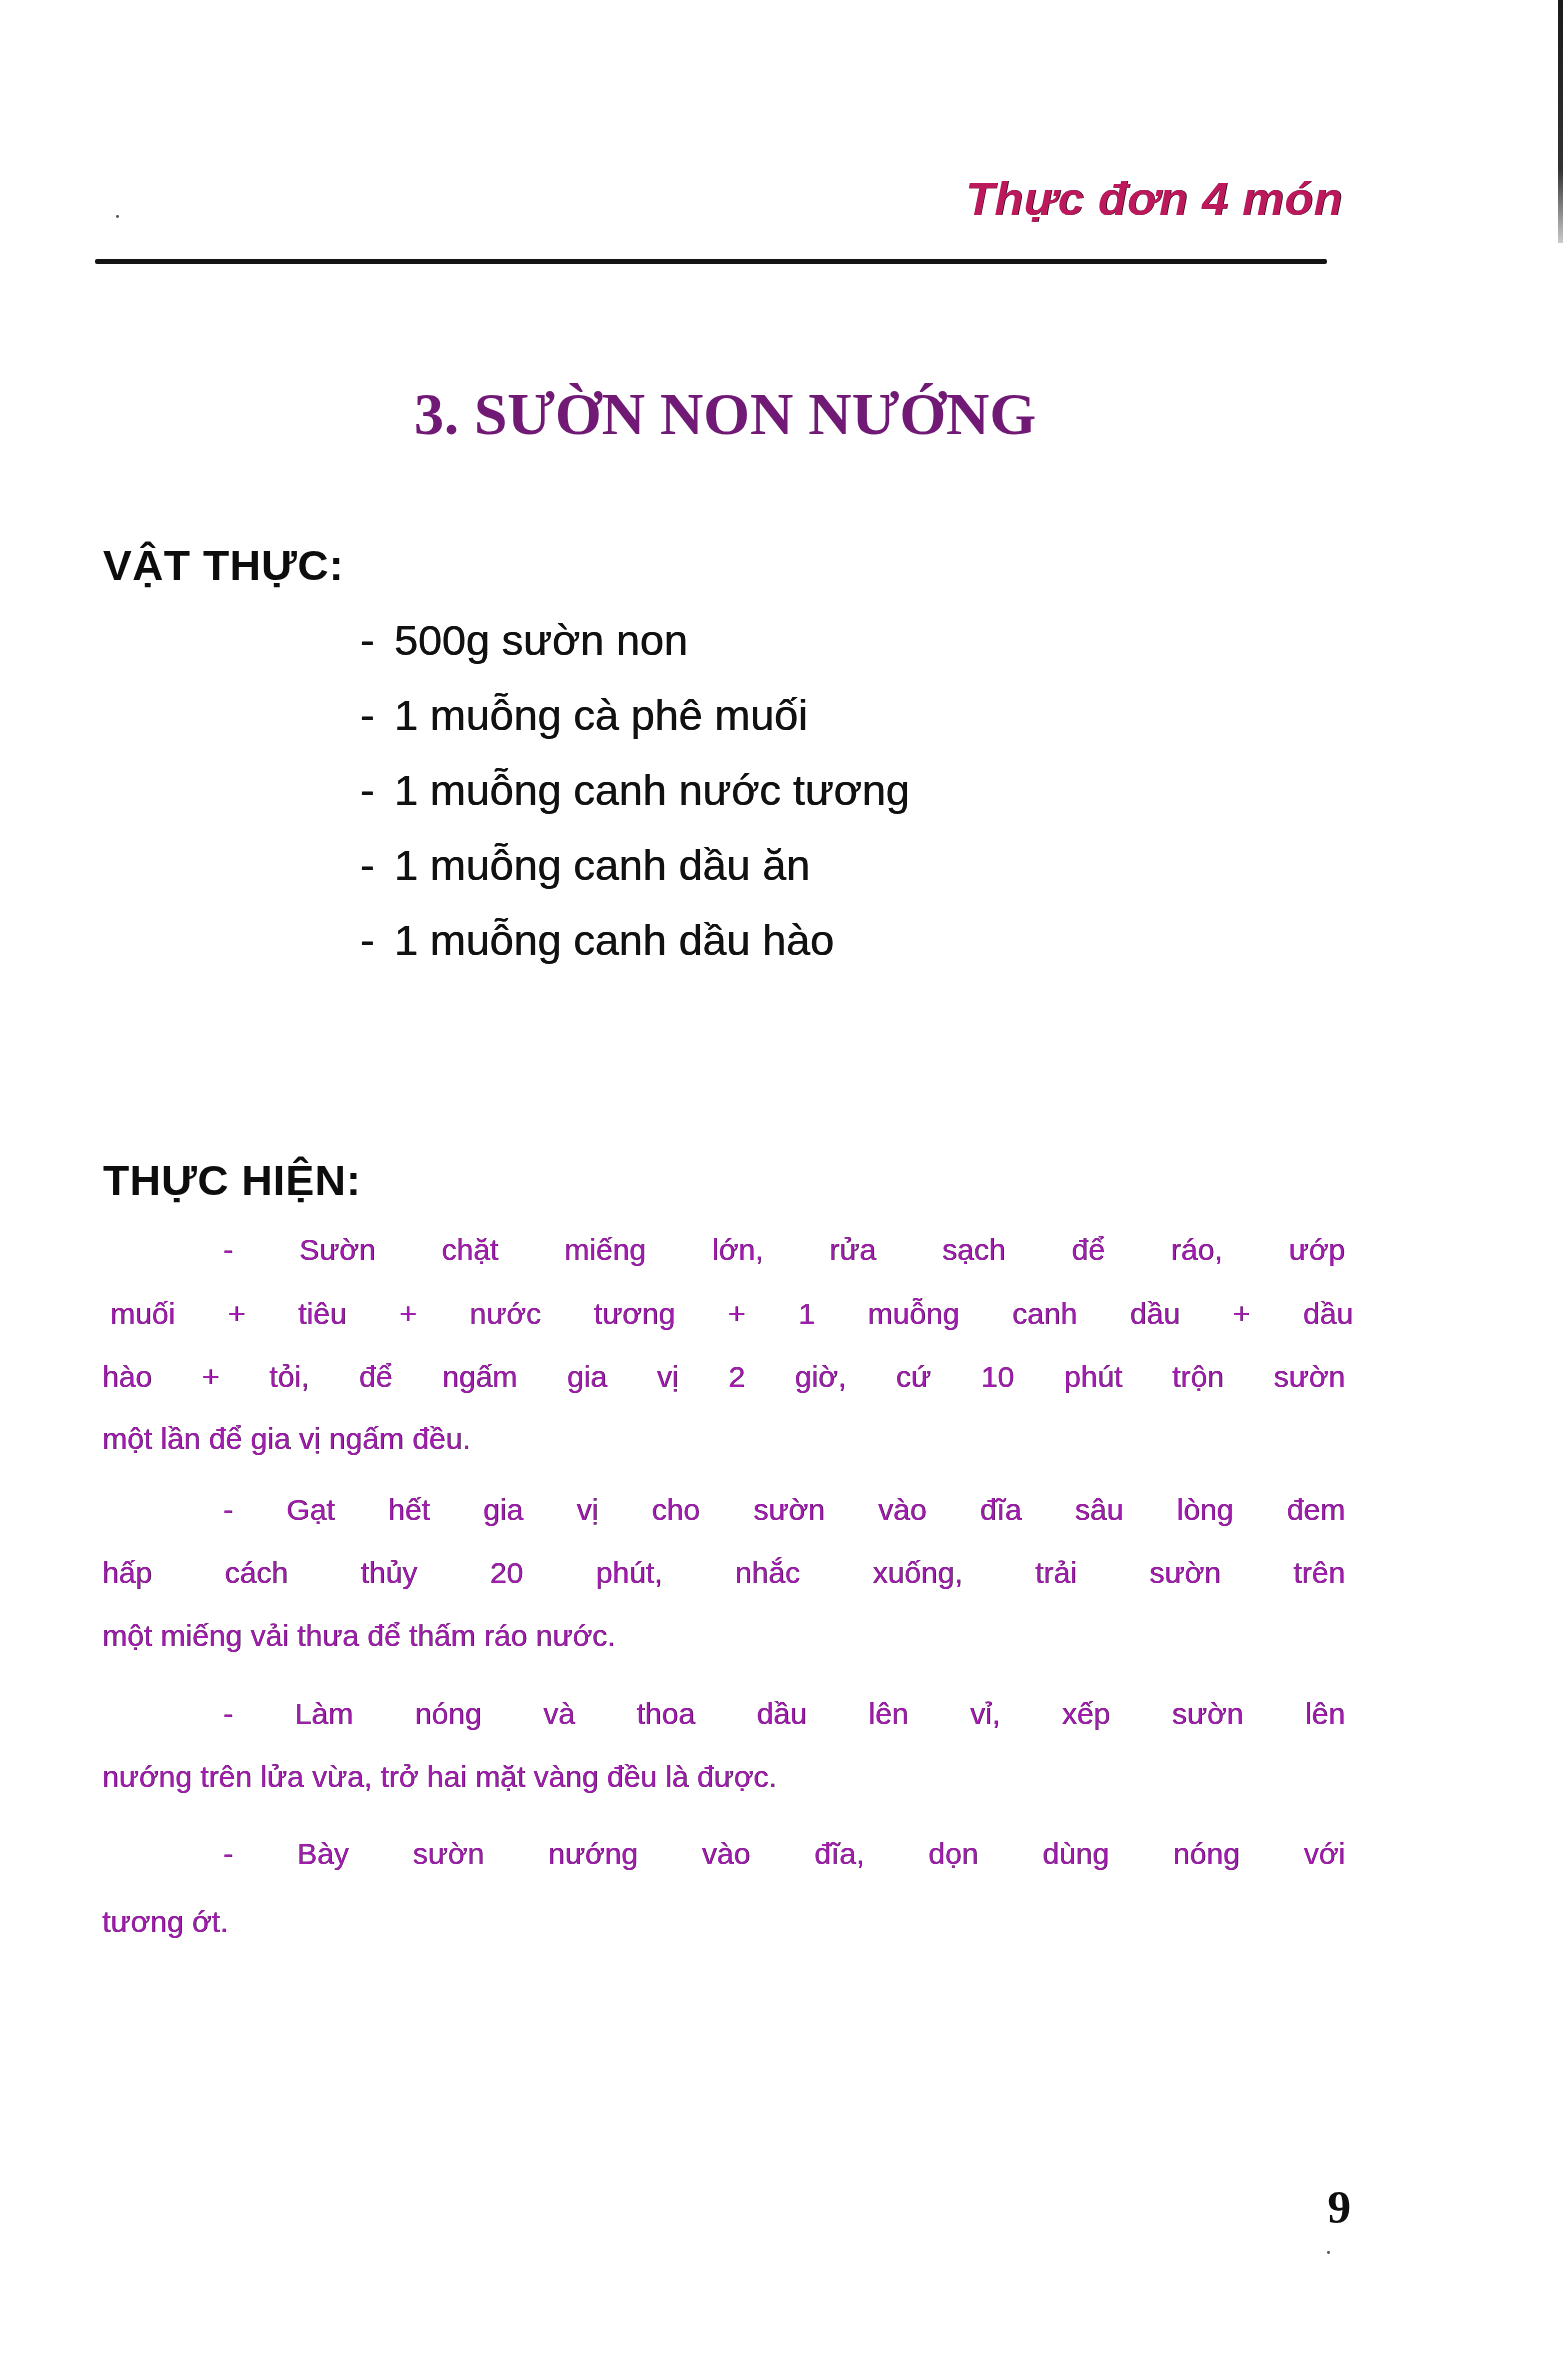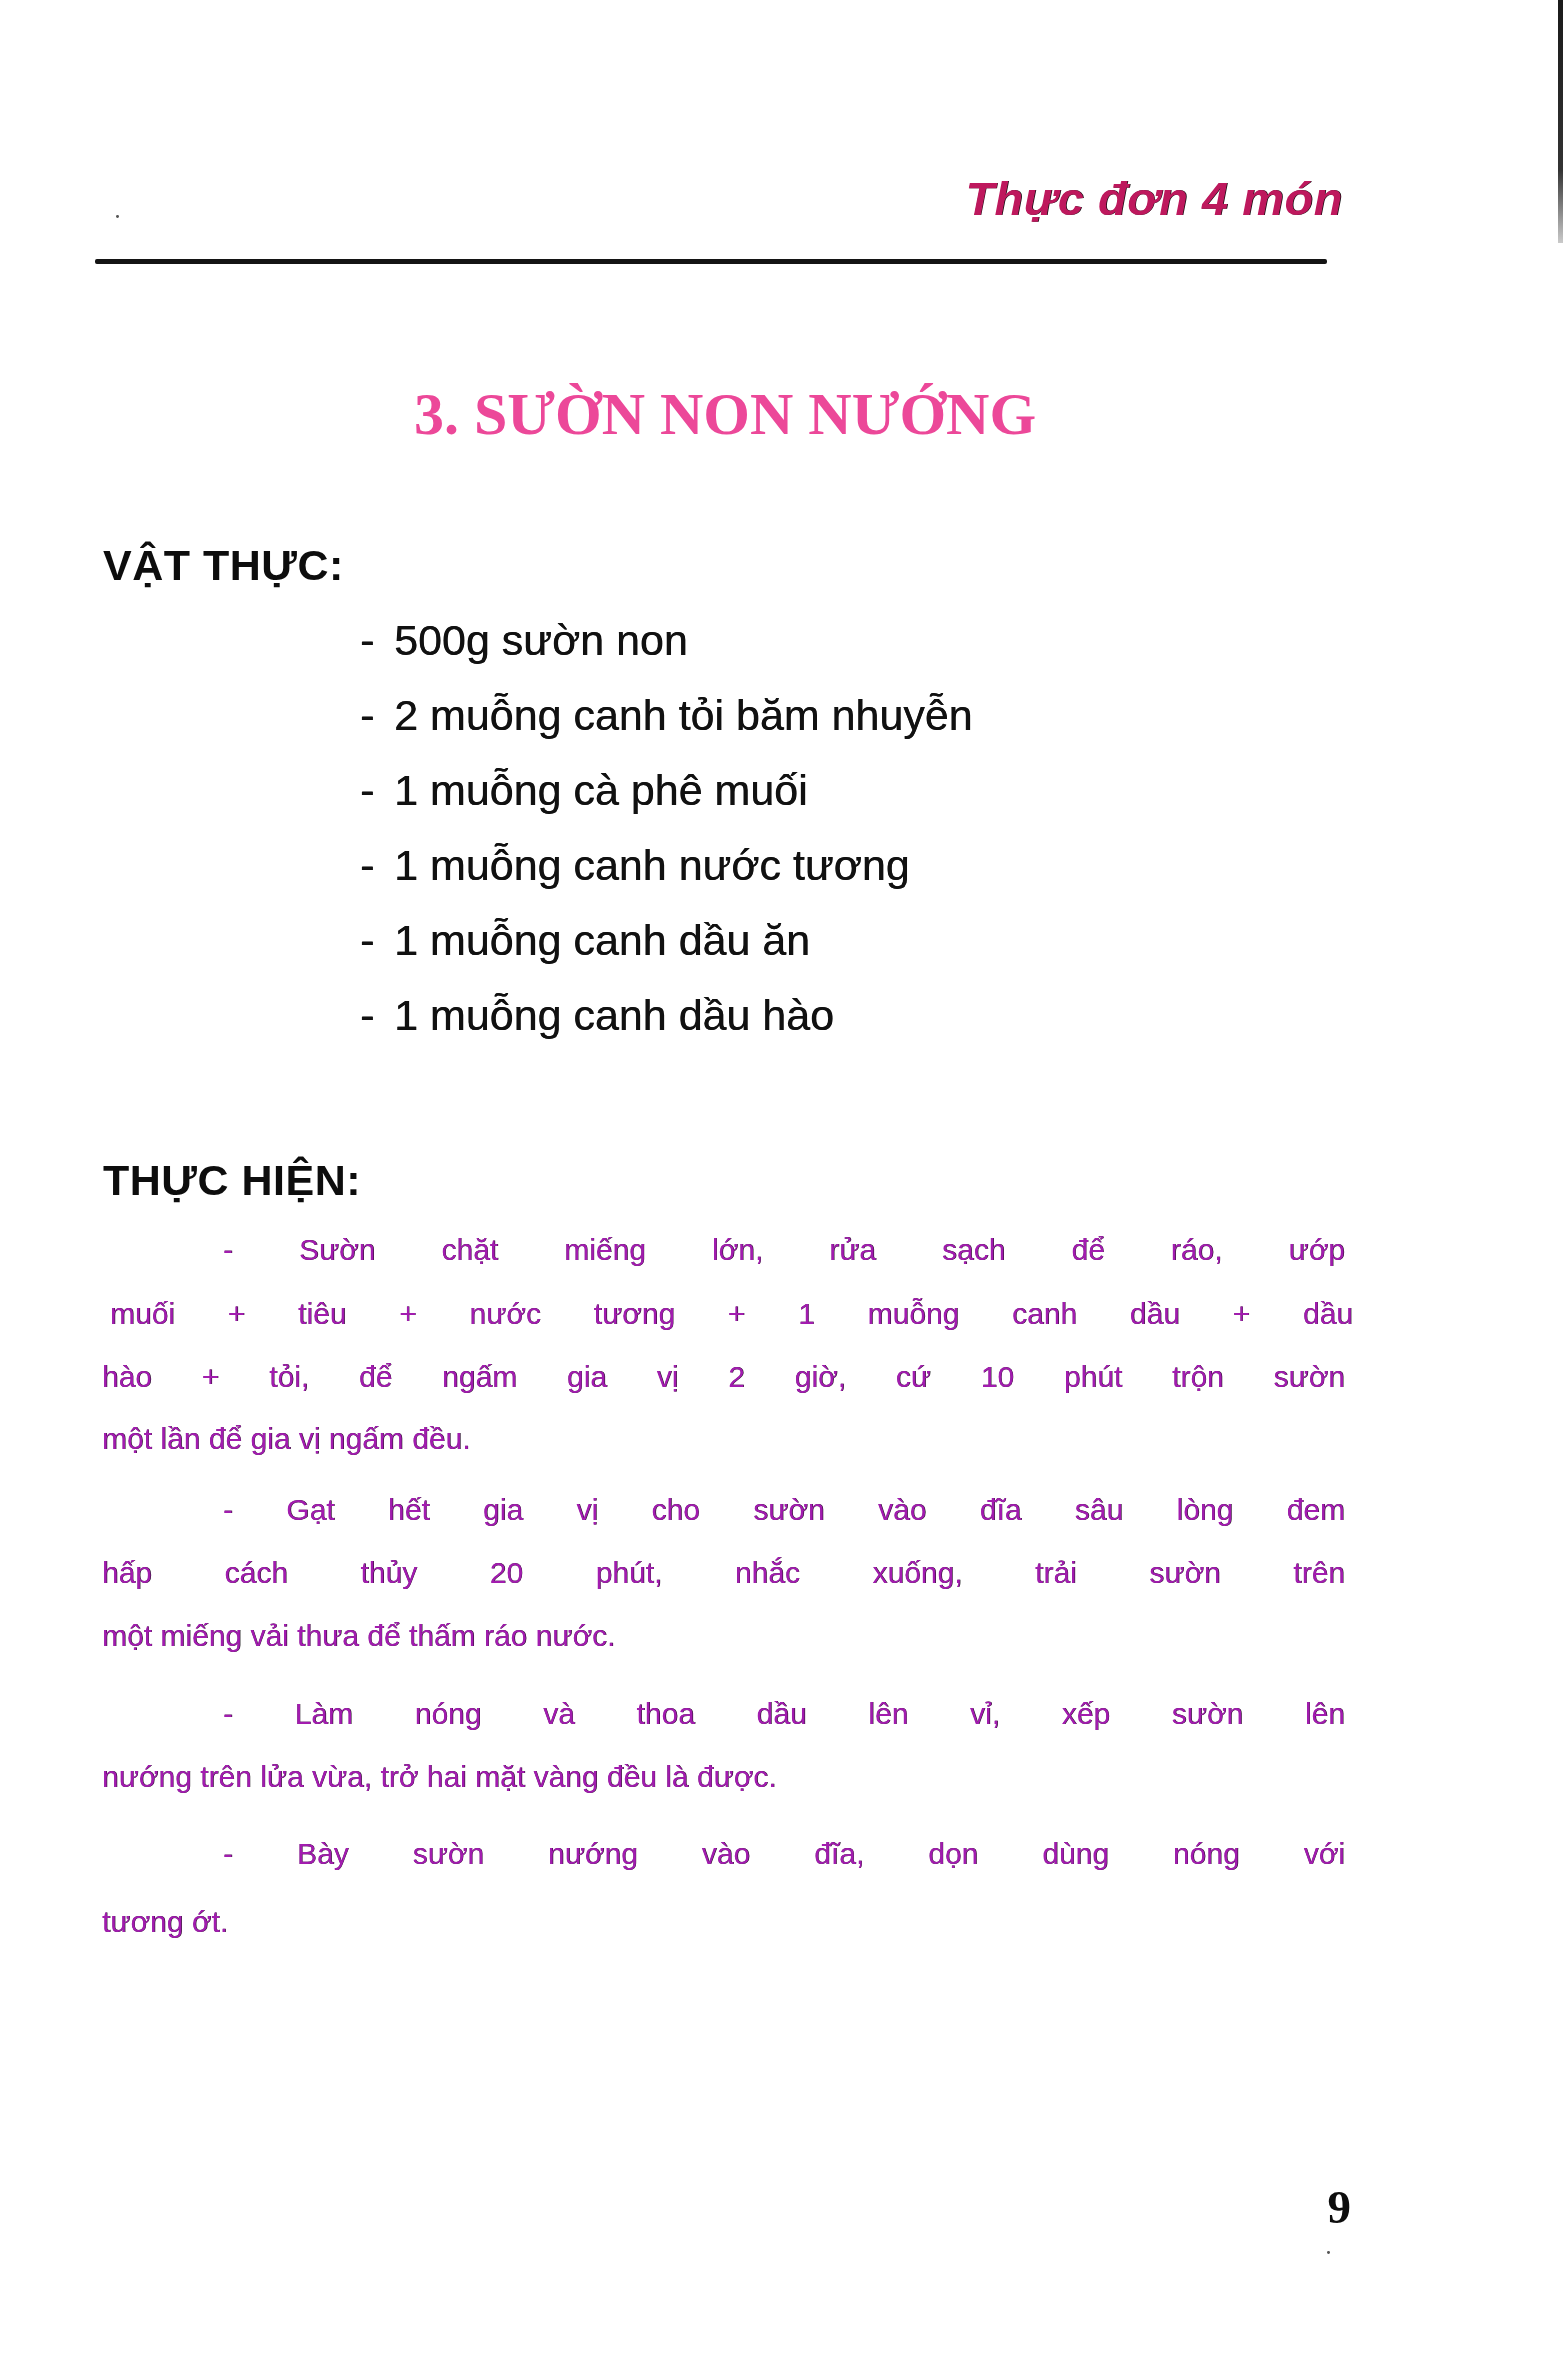--- a/index.html
+++ b/index.html
@@ -24,21 +24,21 @@
   }
   .header-rule {
     position: absolute; left: 95px; top: 259px; width: 1232px; height: 4.9px;
     background: #141414; border-radius: 1.9px;
   }
   .recipe-title {
     left: 0; width: 1450px; text-align: center;
     top: 375px; height: 78px; line-height: 78px;
     font-family: "Liberation Serif", serif;
     font-weight: bold; font-size: 60px;
-    color: #ec4899;
+    color: #701a75;
   }
   .section-heading {
     left: 103px; height: 58px; line-height: 58px;
     font-family: "Liberation Sans", sans-serif;
     font-weight: bold; font-size: 43px;
     color: #0d0d0d;
     letter-spacing: 0.5px;
   }
   .ingredients { position: absolute; left: 338px; top: 603px; }
   .ingredient {
@@ -80,21 +80,20 @@
 
 <div class="abs running-header">Thực đơn 4 món</div>
 <div class="header-rule"></div>
 
 <div class="abs recipe-title">3. SƯỜN NON NƯỚNG</div>
 
 <div class="abs section-heading" style="top:536px;">VẬT THỰC:</div>
 
 <div class="ingredients">
   <div class="ingredient"><span class="dash">-</span><span>500g sườn non</span></div>
-  <div class="ingredient"><span class="dash">-</span><span>2 muỗng canh tỏi băm nhuyễn</span></div>
   <div class="ingredient"><span class="dash">-</span><span>1 muỗng cà phê muối</span></div>
   <div class="ingredient"><span class="dash">-</span><span>1 muỗng canh nước tương</span></div>
   <div class="ingredient"><span class="dash">-</span><span>1 muỗng canh dầu ăn</span></div>
   <div class="ingredient"><span class="dash">-</span><span>1 muỗng canh dầu hào</span></div>
 </div>
 
 <div class="abs section-heading" style="top:1151px;">THỰC HIỆN:</div>
 
 <div class="para-line justify first" style="top:1218px;">- Sườn chặt miếng lớn, rửa sạch để ráo, ướp</div>
 <div class="para-line justify" style="top:1282px;margin-left:8px;">muối + tiêu + nước tương + 1 muỗng canh dầu + dầu</div>

